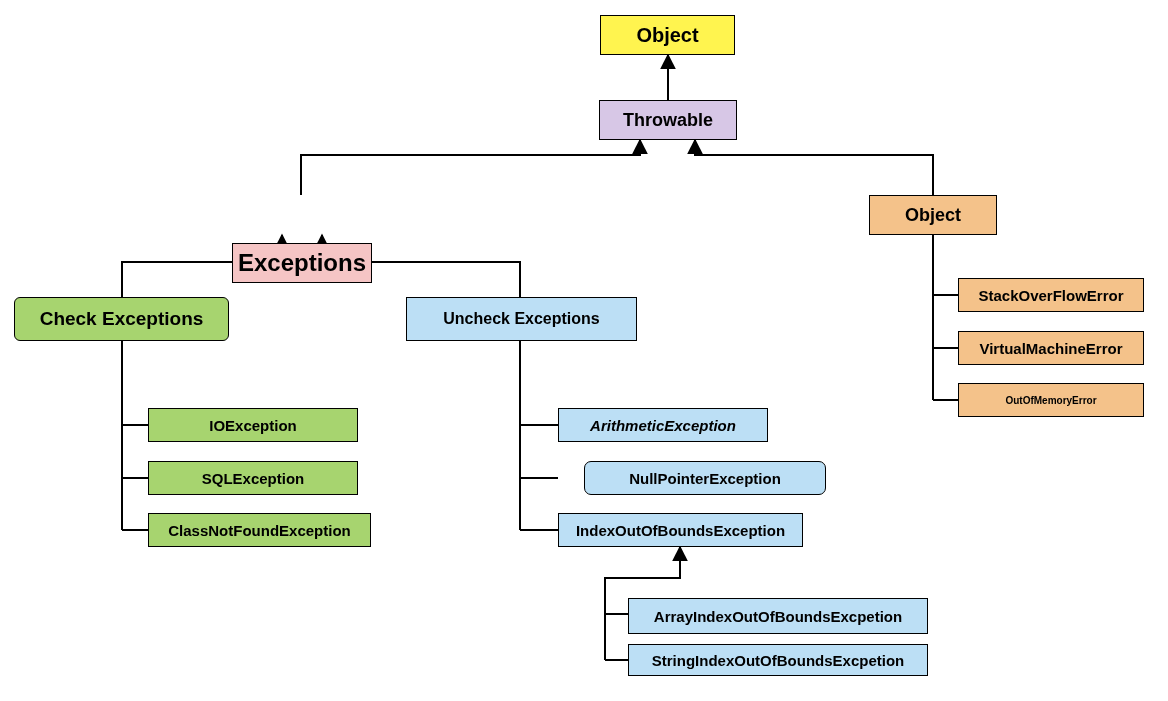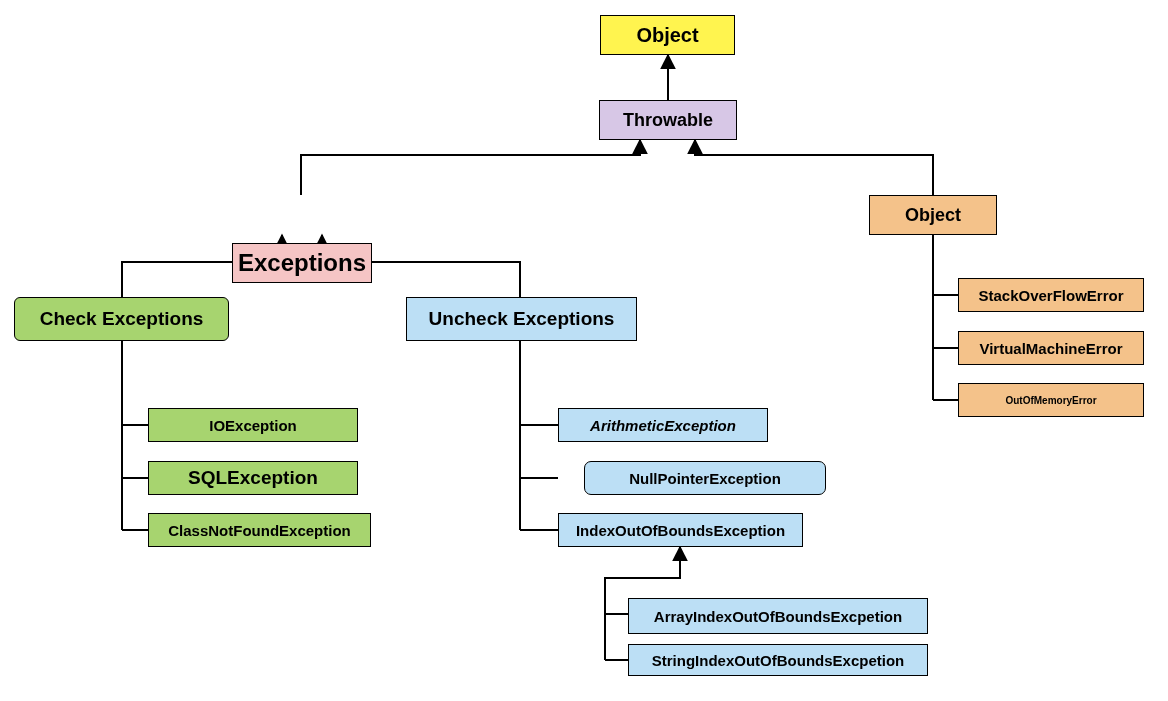--- a/index.html
+++ b/index.html
@@ -73,24 +73,24 @@
 <div class="node" style="left: 600px; top: 15px; width: 135px; height: 40px; font-size: 20px; background: rgb(255, 244, 79);">Object</div>
 
 <div class="node" style="left: 599px; top: 100px; width: 138px; height: 40px; font-size: 18px; background: rgb(215, 199, 230);">Throwable</div>
 
 <div class="node" style="left: 232px; top: 195px; width: 140px; height: 40px; font-size: 24px; background: rgb(245, 197, 197); margin-top: 48px;">Exceptions</div>
 
 <div class="node" style="left: 869px; top: 195px; width: 128px; height: 40px; font-size: 18px; background: rgb(244, 194, 138);">Object</div>
 
 <div class="node" style="left: 14px; top: 297px; width: 215px; height: 44px; font-size: 19px; background: rgb(167, 212, 111); border-radius: 6px;">Check Exceptions</div>
 
-<div class="node" style="left: 406px; top: 297px; width: 231px; height: 44px; font-size: 19px; background: rgb(188, 223, 245);">Uncheck Exceptions</div>
+<div class="node" style="left: 406px; top: 297px; width: 231px; height: 44px; font-size: 16px; background: rgb(188, 223, 245);">Uncheck Exceptions</div>
 
 <div class="node" style="left: 148px; top: 408px; width: 210px; height: 34px; font-size: 15px; background: rgb(167, 212, 111);">IOException</div>
-<div class="node" style="left: 148px; top: 461px; width: 210px; height: 34px; font-size: 19px; background: rgb(167, 212, 111);">SQLException</div>
+<div class="node" style="left: 148px; top: 461px; width: 210px; height: 34px; font-size: 15px; background: rgb(167, 212, 111);">SQLException</div>
 <div class="node" style="left: 148px; top: 513px; width: 223px; height: 34px; font-size: 15px; background: rgb(167, 212, 111);">ClassNotFoundException</div>
 
 <div class="node" style="left: 558px; top: 408px; width: 210px; height: 34px; font-size: 15px; background: rgb(188, 223, 245); font-style: italic;">ArithmeticException</div>
 <div class="node" style="left: 584px; top: 461px; width: 242px; height: 34px; font-size: 15px; background: rgb(188, 223, 245); border-radius: 7px;">NullPointerException</div>
 <div class="node" style="left: 558px; top: 513px; width: 245px; height: 34px; font-size: 15px; background: rgb(188, 223, 245);">IndexOutOfBoundsException</div>
 
 <div class="node" style="left: 628px; top: 598px; width: 300px; height: 36px; font-size: 15px; background: rgb(188, 223, 245);">ArrayIndexOutOfBoundsExcpetion</div>
 <div class="node" style="left: 628px; top: 644px; width: 300px; height: 32px; font-size: 15px; background: rgb(188, 223, 245);">StringIndexOutOfBoundsExcpetion</div>
 
 <div class="node" style="left: 958px; top: 278px; width: 186px; height: 34px; font-size: 15px; background: rgb(244, 194, 138);">StackOverFlowError</div>

